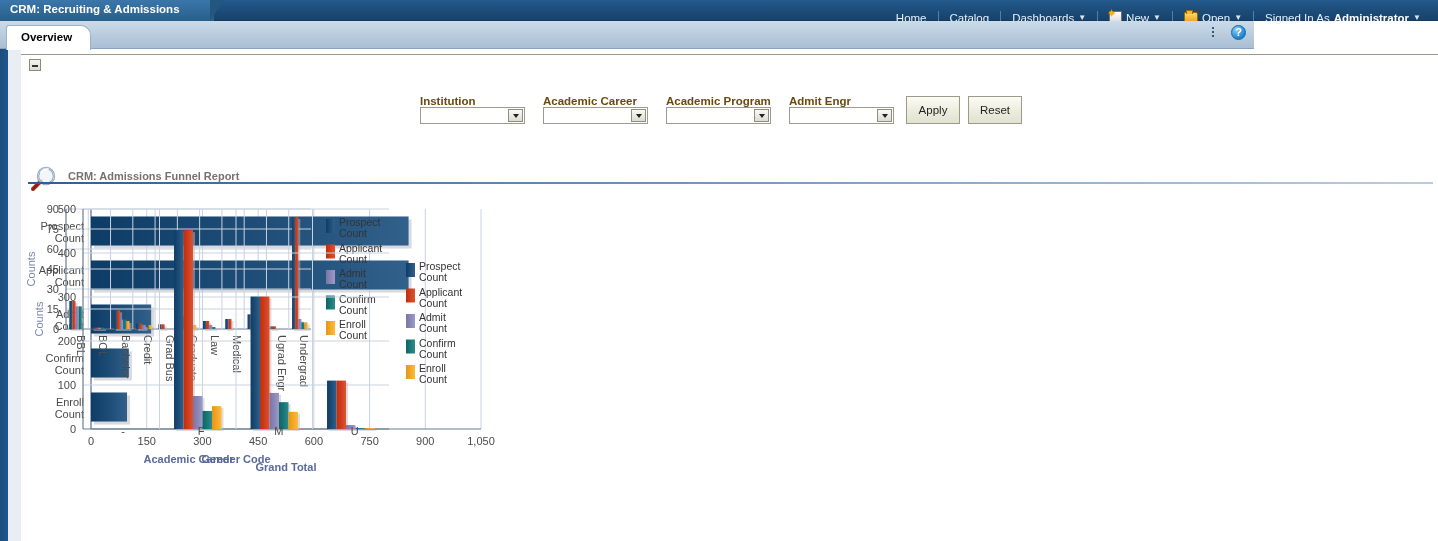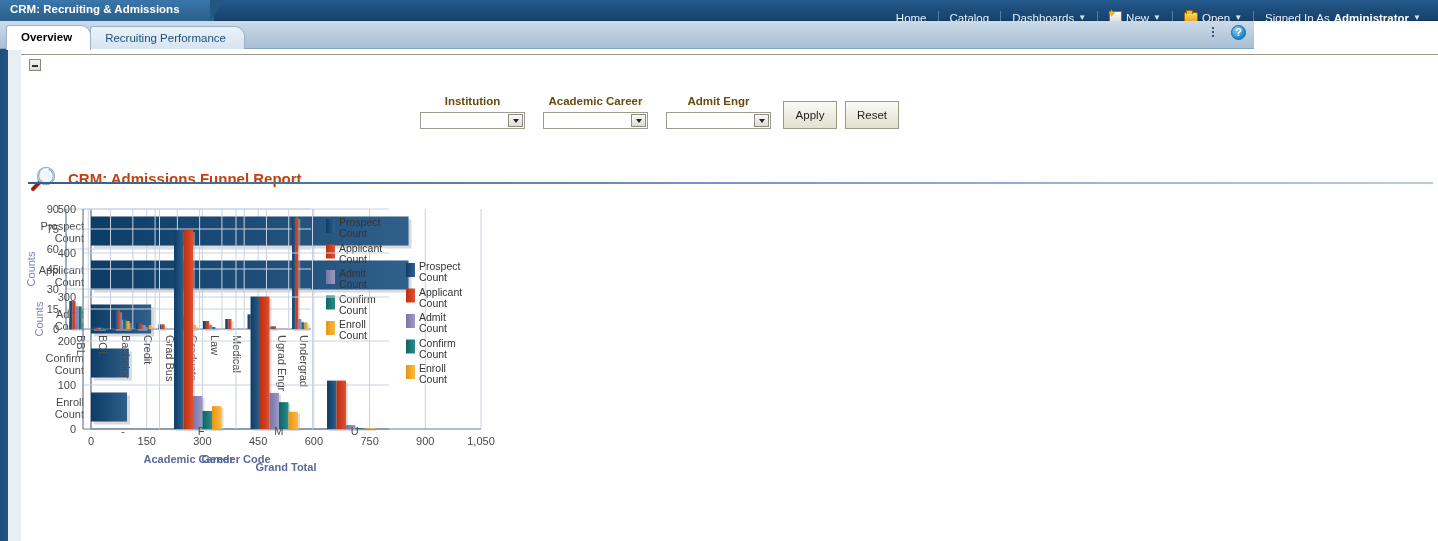--- a/index.html
+++ b/index.html
@@ -118,21 +118,21 @@
     border:1px solid #8a8a7a;
   }
   .collapse-box:after{
     content:""; position:absolute; left:2px; top:5px; width:6px; height:2px; background:#333;
   }
 
   
   .prompts{ position:absolute; left:399px; top:46px; display:flex; align-items:flex-end; gap:0; }
   .pfield{ margin-right:18px; }
   .pfield.last{ margin-right:12px; }
-  .plabel{ font-size:11.5px; font-weight:bold; color:#6b4a10; margin-bottom:5px; display:block;text-align:center; }
+  .plabel{ font-size:11.5px; font-weight:bold; color:#6b4a10; display:block; }
   .pselect{
     width:105px; height:17px; background:#fff;
     border:1px solid #9b9b8e; position:relative; display:block;
   }
   .pselect .dd{
     position:absolute; right:1px; top:1px; width:15px; height:13px;
     background:linear-gradient(to bottom,#fafaf6,#dcdcd2);
     border:1px solid #8d8d80;
     display:flex; align-items:center; justify-content:center;
   }
@@ -148,21 +148,21 @@
     display:inline-flex; align-items:center; justify-content:center;
   }
 
   
   .report-head{ position:absolute; left:0; top:112px; width:1417px; height:34px; }
   .mag{
     position:absolute; left:7px; top:3px; width:30px; height:30px;
   }
   .report-title{
     position:absolute; left:47px; top:9px;
-    font-size:15px; font-weight:bold; color:#c2410c;
+    font-size:11px; font-weight:bold; color:#737373;
   }
   .title-rule{
     position:absolute; left:7px; top:133px; width:1405px; height:2px;
     background:linear-gradient(to right,#2f5d96,#8fb0d2 70%, #b9cde0);
   }
 
   
   .charts{ position:absolute; left:0; top:152px; width:1417px; height:340px; }
   .chart{ position:absolute; top:0; }
   .c1{ left:0;   width:480px; }
@@ -208,21 +208,20 @@
       <span>Signed In As</span>
       <span class="strong">Administrator</span>
       <span class="caret">▼</span>
     </div>
   </div>
 </div>
 
 <div class="tabstrip">
   <div class="tabs">
     <div class="tab active"><span>Overview</span></div>
-    <div class="tab"><span>Recruiting Performance</span></div>
   </div>
   <div class="tools-right">
     <span class="icon-list">
         <b></b>
         <b></b>
         <b></b>
         <i></i>
         <i></i>
         <i></i>
       </span>
@@ -240,20 +239,27 @@
   <div class="prompts">
     <div class="pfield">
       <span class="plabel">Institution</span>
       <div class="pselect">
         <span></span>
         <span class="dd"></span>
       </div>
     </div>
     <div class="pfield">
       <span class="plabel">Academic Career</span>
+      <div class="pselect">
+        <span></span>
+        <span class="dd"></span>
+      </div>
+    </div>
+    <div class="pfield">
+      <span class="plabel">Academic Program</span>
       <div class="pselect">
         <span></span>
         <span class="dd"></span>
       </div>
     </div>
     <div class="pfield last">
       <span class="plabel">Admit Engr</span>
       <div class="pselect">
         <span></span>
         <span class="dd"></span>

